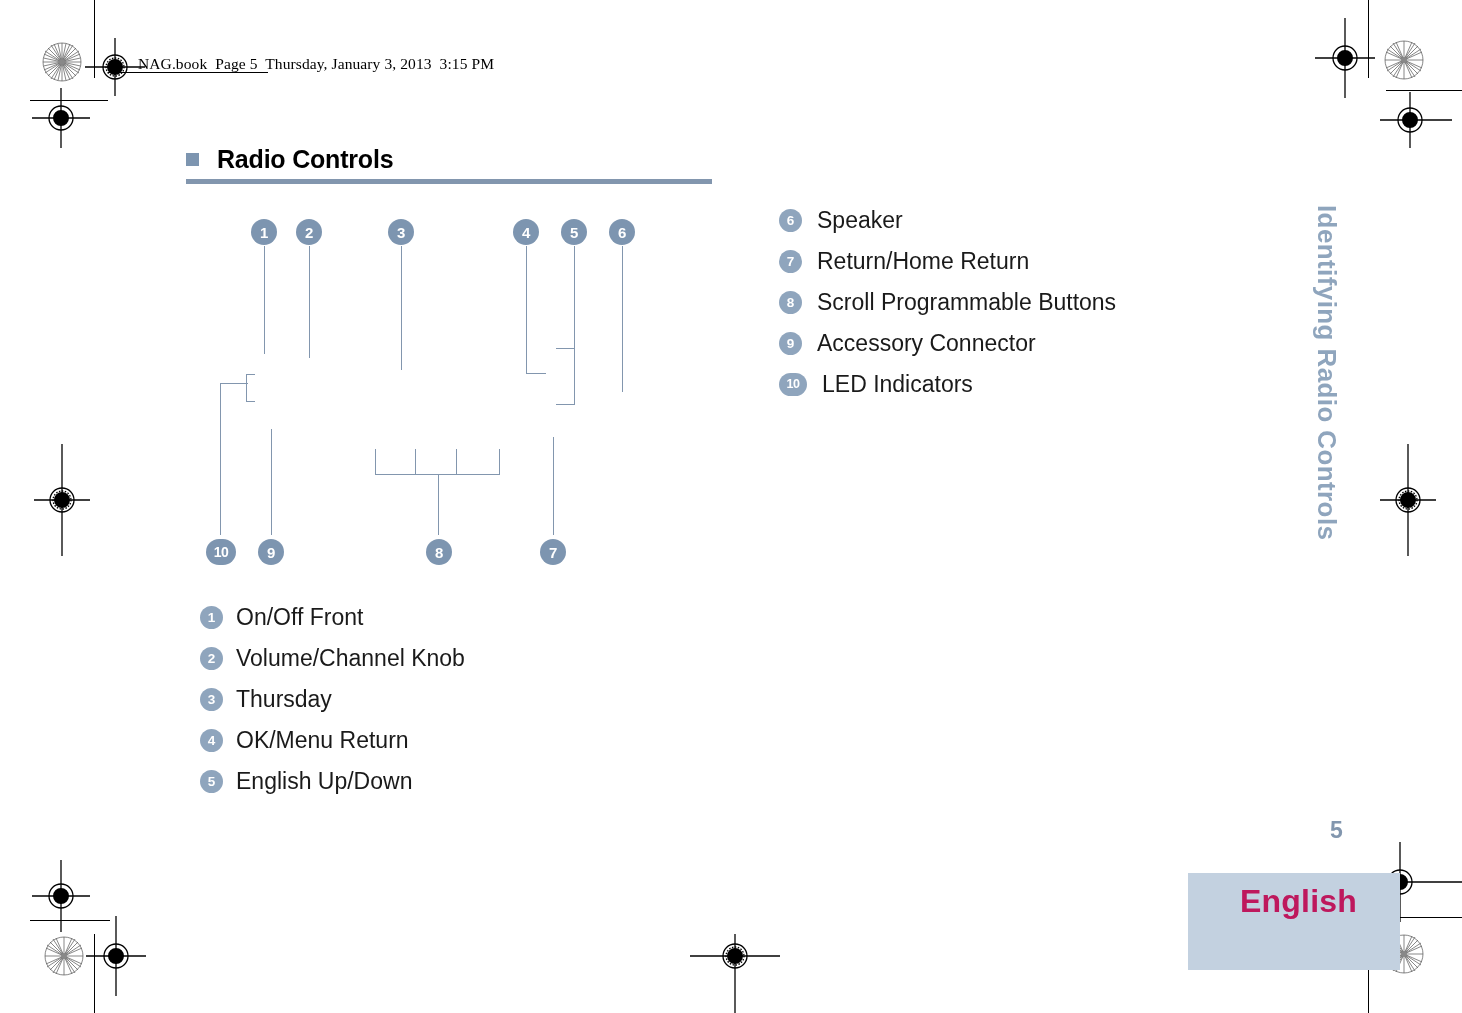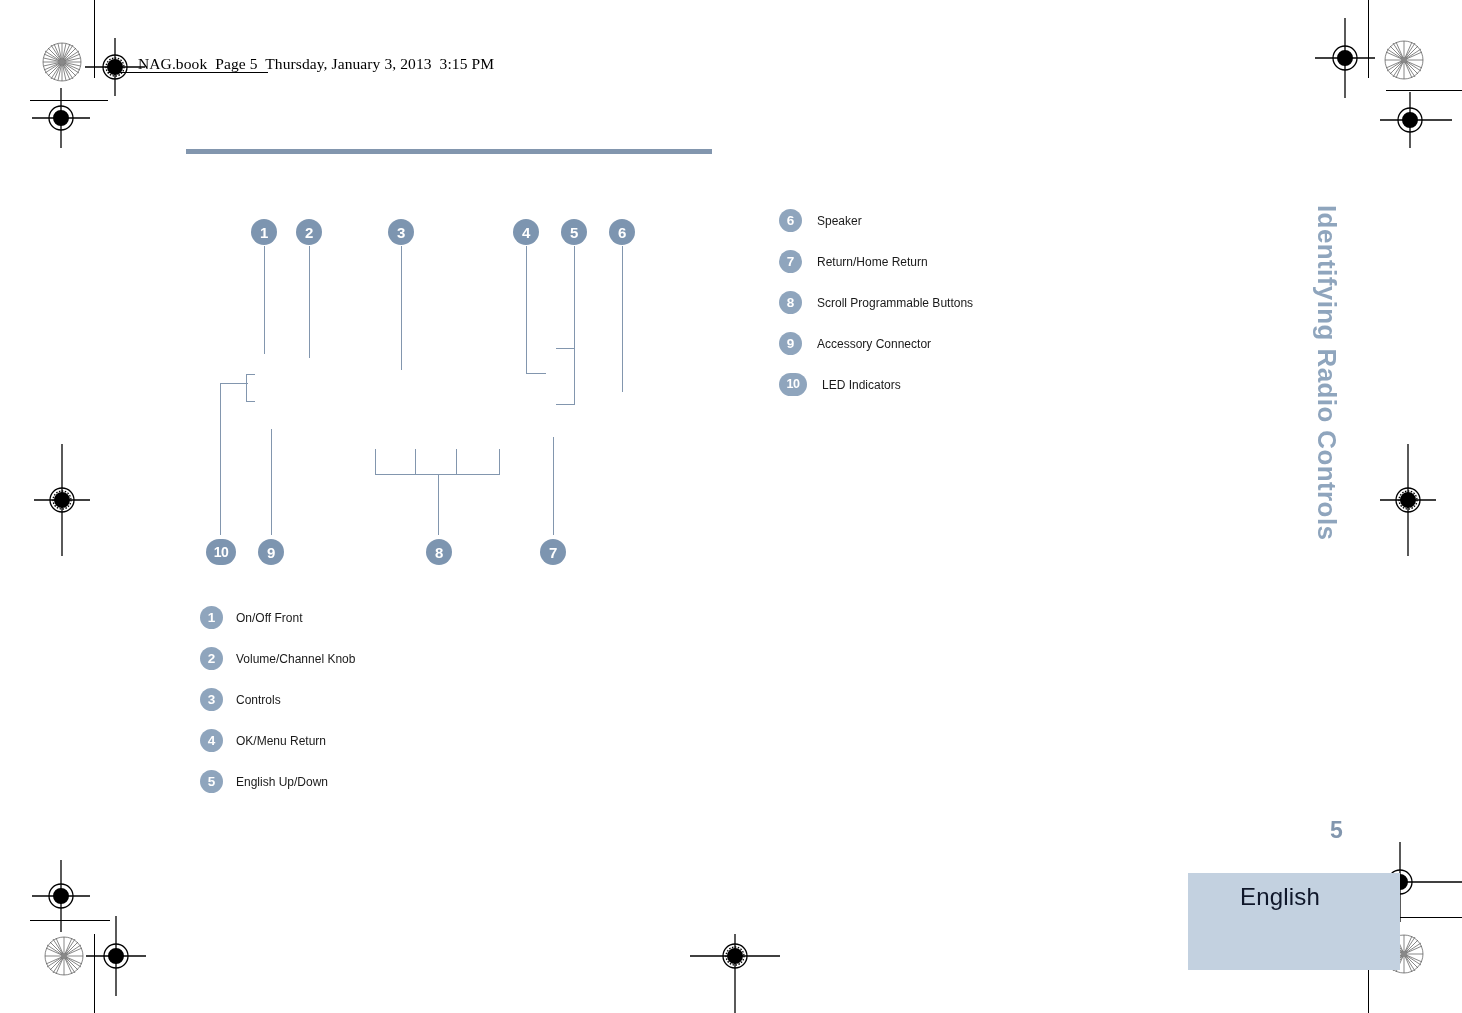--- a/index.html
+++ b/index.html
@@ -129,21 +129,21 @@
   }
   .legend-badge.wide {
     width: 28px;
     height: 23px;
     border-radius: 12px;
     font-size: 12.5px;
     letter-spacing: -0.5px;
   }
   .legend-label {
     margin-left: 13px;
-    font-size: 12px;
+    font-size: 23px;
     color: #1a1a1a;
     white-space: nowrap;
   }
   #legend-left { left: 200px; top: 597px; }
   #legend-right { left: 779px; top: 200px; }
   #legend-right .legend-item { height: 41px; }
   #legend-right .legend-label { margin-left: 15px; }
 
   
   #running-head {
@@ -181,23 +181,23 @@
     left: 1188px;
     top: 873px;
     width: 212px;
     height: 97px;
     background: #c3d1e0;
   }
   #lang-text {
     position: absolute;
     left: 1240px;
     top: 883px;
-    font-size: 24px;
-    font-weight: normal;
-    color: #0f172a;
+    font-size: 32px;
+    font-weight: bold;
+    color: #be185d;
     letter-spacing: 0.2px;
   }
 </style>
 </head>
 <body>
 
 <div id="page">
 
   <svg class="reg-rosette" style="left:42px; top:42px;" width="40" height="40" viewBox="0 0 40 40">
     <g stroke="#555" stroke-width="0.7">
@@ -392,20 +392,24 @@
       <line x1="3" y1="9" x2="37" y2="31"></line>
         <line x1="3" y1="31" x2="37" y2="9"></line>
       <circle cx="20" cy="20" r="3" fill="#888" stroke="none"></circle>
     </g>
   </svg>
   <div class="trim-line" style="left:1368px; top:934px; width:1.3px; height:79px;"></div>
 
   <div id="slug">NAG.book  Page 5  Thursday, January 3, 2013  3:15 PM</div>
 
   <div id="title-block">
+    <div id="title-row">
+      <div id="title-bullet"></div>
+      <div id="title-text">Radio Controls</div>
+    </div>
     <div id="title-rule"></div>
   </div>
 
   <div class="lead lead-v" style="left:264px; top:246px; height:108px;"></div>
 
   <div class="lead lead-v" style="left:309px; top:246px; height:112px;"></div>
 
   <div class="lead lead-v" style="left:401px; top:246px; height:124px;"></div>
 
   <div class="lead lead-v" style="left:526px; top:246px; height:128px;"></div>
@@ -450,21 +454,21 @@
     <div class="legend-item">
       <div class="legend-badge">1</div>
       <div class="legend-label">On/Off Front</div>
     </div>
     <div class="legend-item">
       <div class="legend-badge">2</div>
       <div class="legend-label">Volume/Channel Knob</div>
     </div>
     <div class="legend-item">
       <div class="legend-badge">3</div>
-      <div class="legend-label">Controls</div>
+      <div class="legend-label">Thursday</div>
     </div>
     <div class="legend-item">
       <div class="legend-badge">4</div>
       <div class="legend-label">OK/Menu Return</div>
     </div>
     <div class="legend-item">
       <div class="legend-badge">5</div>
       <div class="legend-label">English Up/Down</div>
     </div>
   </div>

